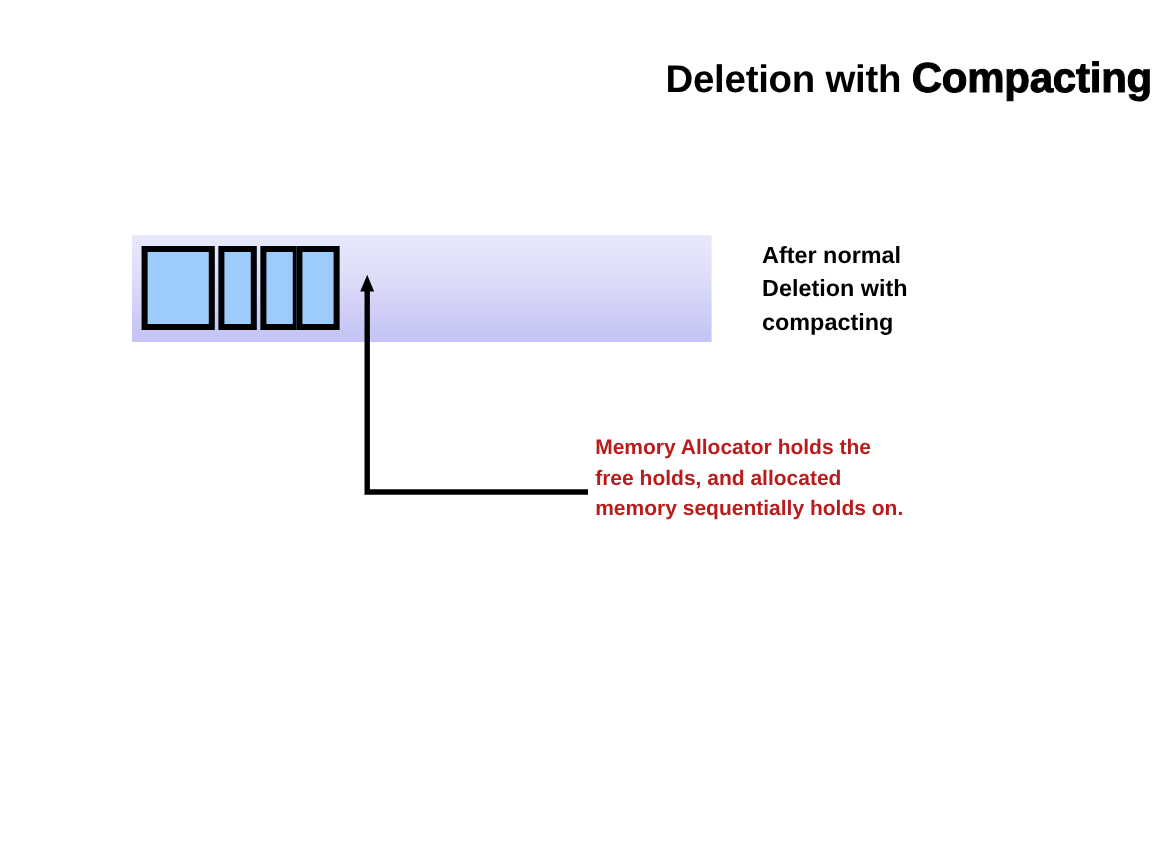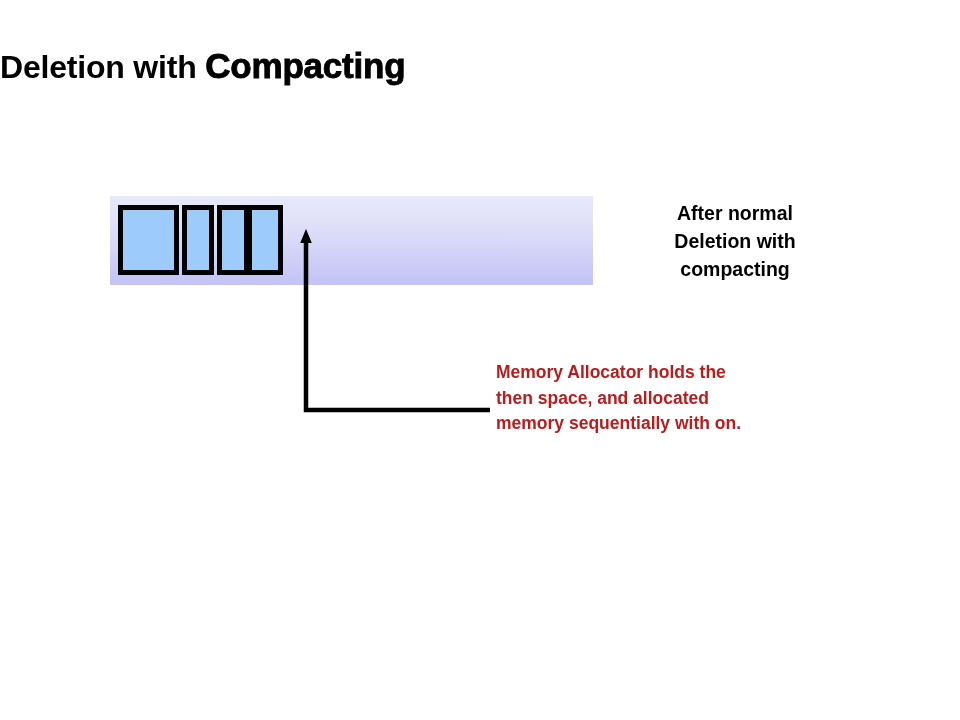--- a/index.html
+++ b/index.html
@@ -18,21 +18,21 @@
     background: #ffffff;
     overflow: hidden;
   }
 
   
   #title-block {
     position: absolute;
     left: 0;
     top: 48px;
     width: 960px;
-    text-align: left;
+    text-align: right;
     white-space: nowrap;
     line-height: 1;
   }
   #title-part-1 {
     font-size: 32px;
     font-weight: bold;
     color: #000000;
     letter-spacing: -0.2px;
   }
   #title-part-2 {
@@ -69,21 +69,21 @@
   #bar-caption {
     position: absolute;
     left: 635px;
     top: 199px;
     width: 200px;
     font-size: 19.5px;
     font-weight: bold;
     line-height: 28px;
     color: #000000;
   }
-  #bar-caption div { white-space: nowrap; text-align: center; }
+  #bar-caption div { white-space: nowrap; }
 
   
   #leader {
     position: absolute;
     left: 290px;
     top: 222px;
     width: 215px;
     height: 200px;
     pointer-events: none;
   }
@@ -125,17 +125,17 @@
 
   <svg id="leader" viewBox="0 0 215 200" width="215" height="200">
 
     <path d="M 200 188 L 16 188 L 16 18" stroke="#000000" stroke-width="4.5" fill="none" stroke-linecap="butt" stroke-linejoin="miter"></path>
 
     <polygon points="16,7 10.2,21 21.8,21" fill="#000000"></polygon>
   </svg>
 
   <div id="allocator-note">
     <div>Memory Allocator holds the</div>
-    <div>then space, and allocated</div>
-    <div>memory sequentially with on.</div>
+    <div>free holds, and allocated</div>
+    <div>memory sequentially holds on.</div>
   </div>
 
 </div>
 
 </body></html>

